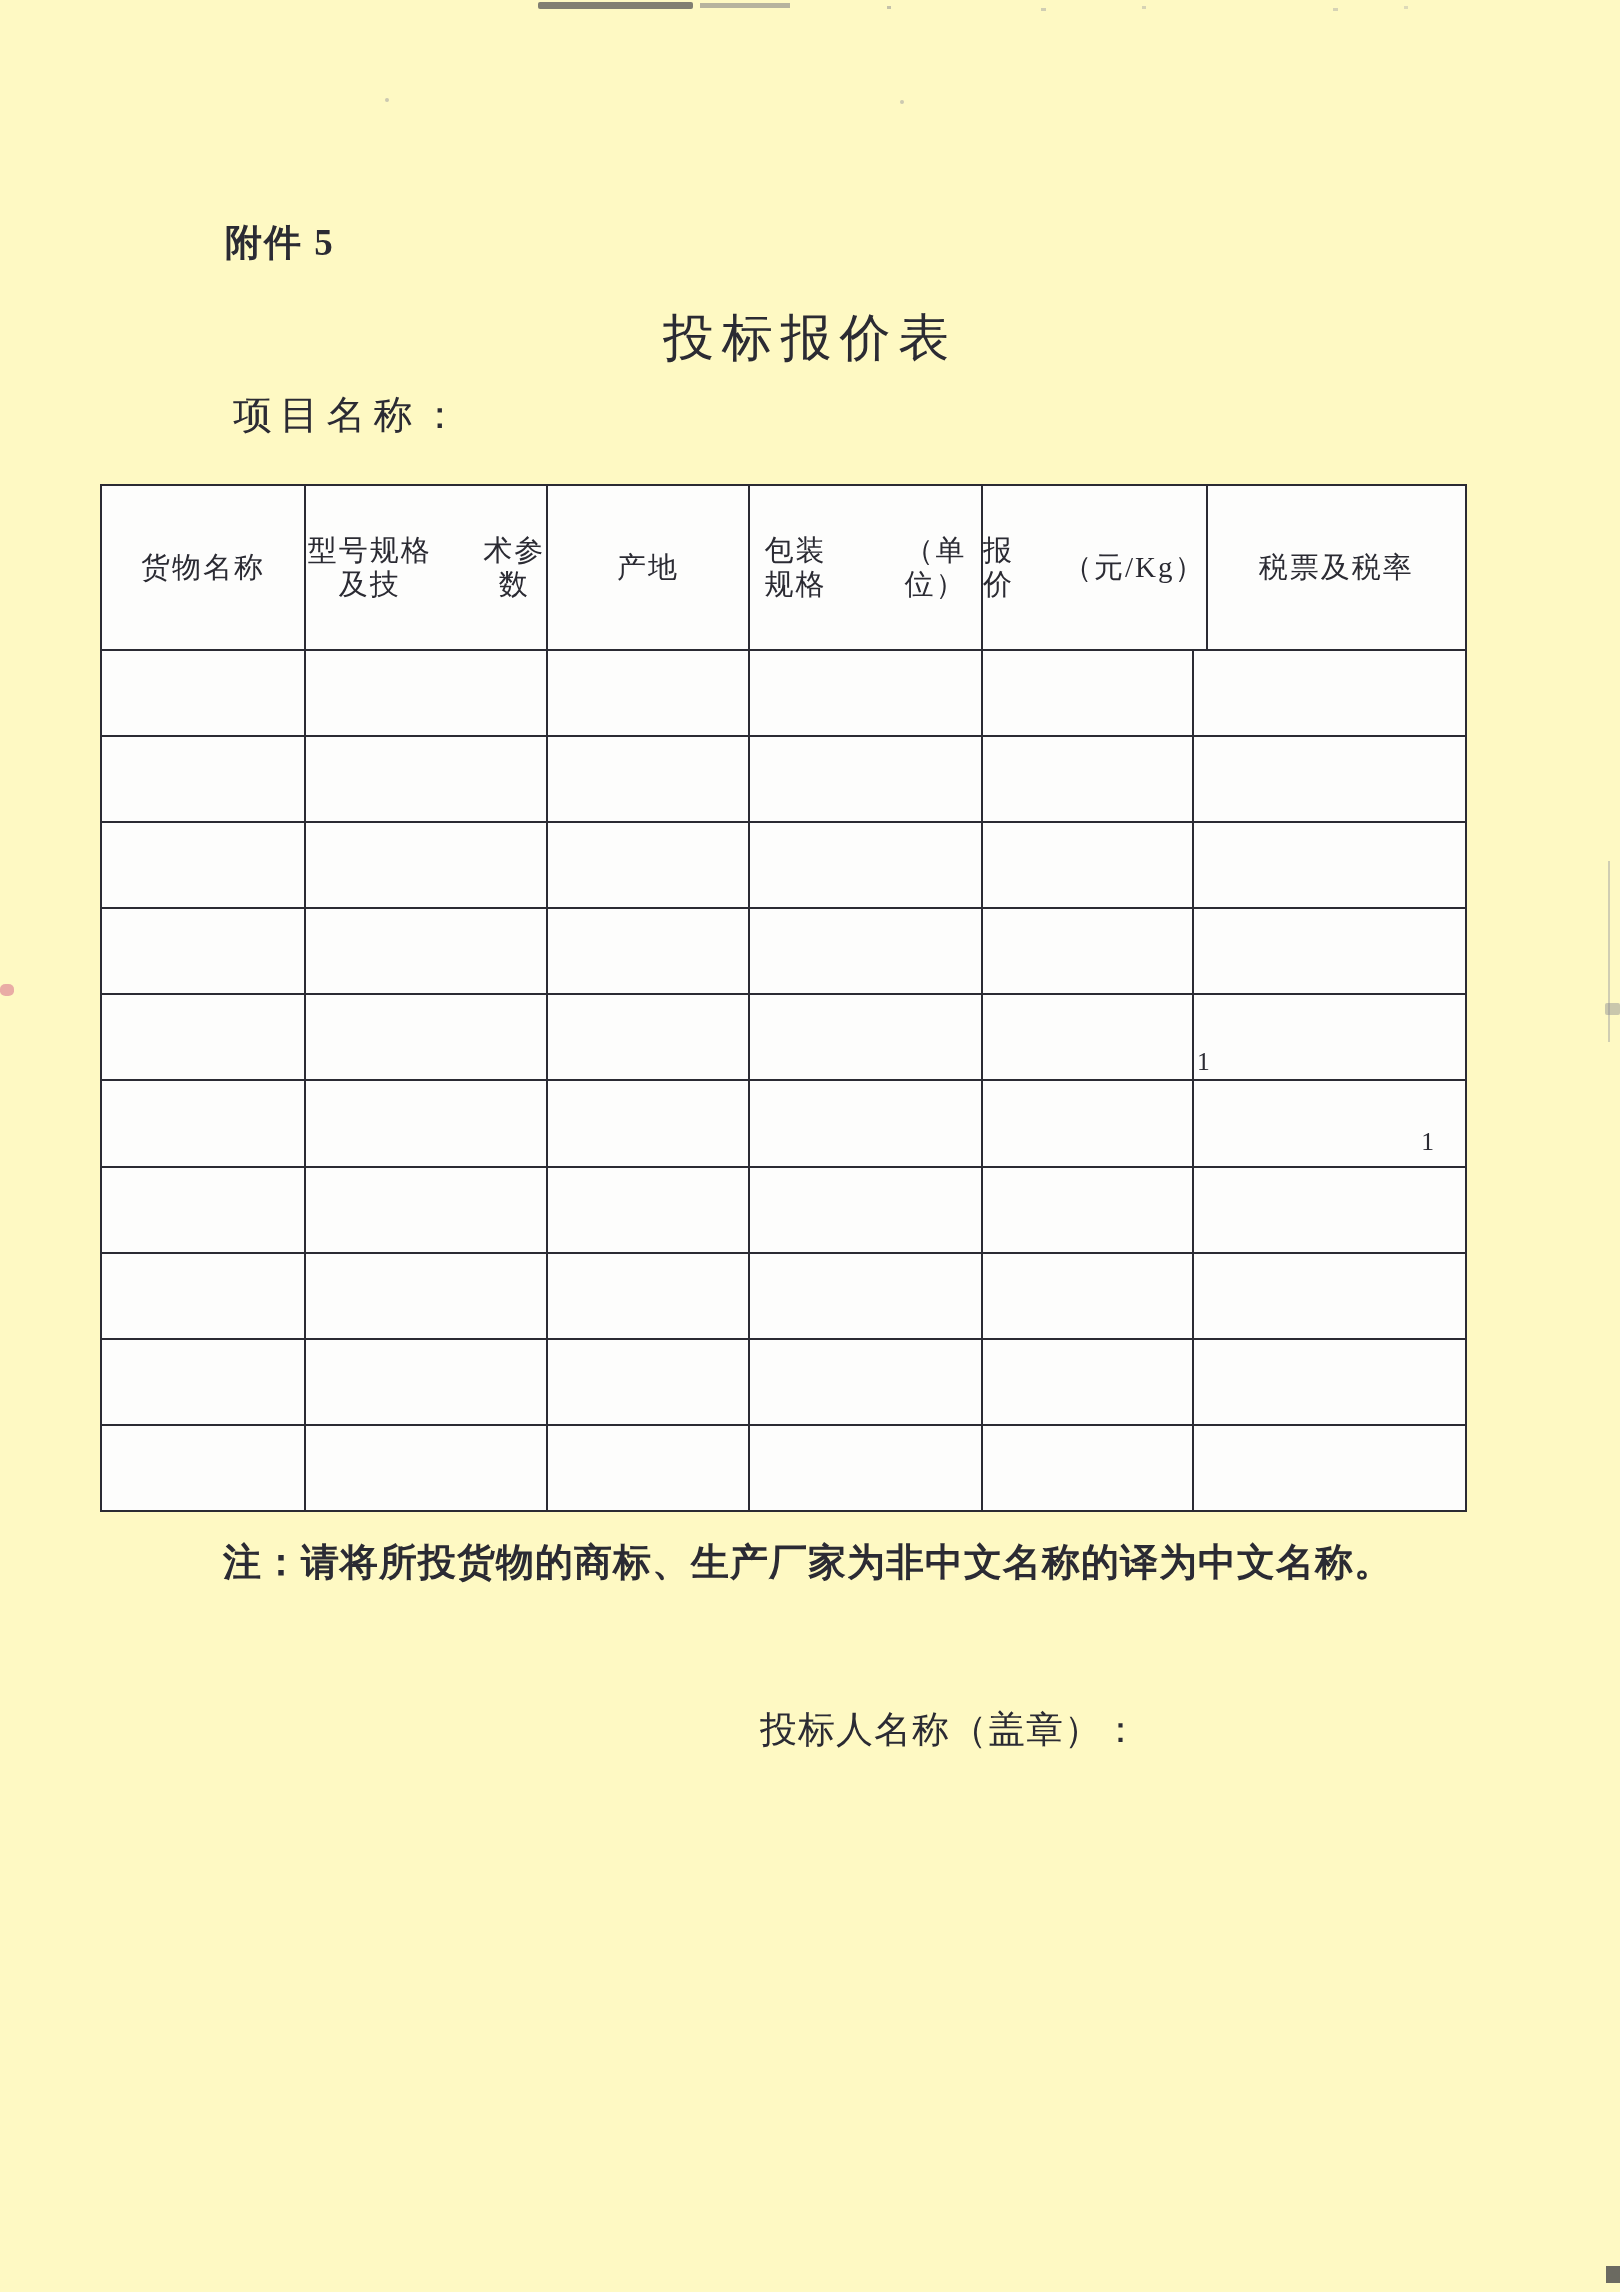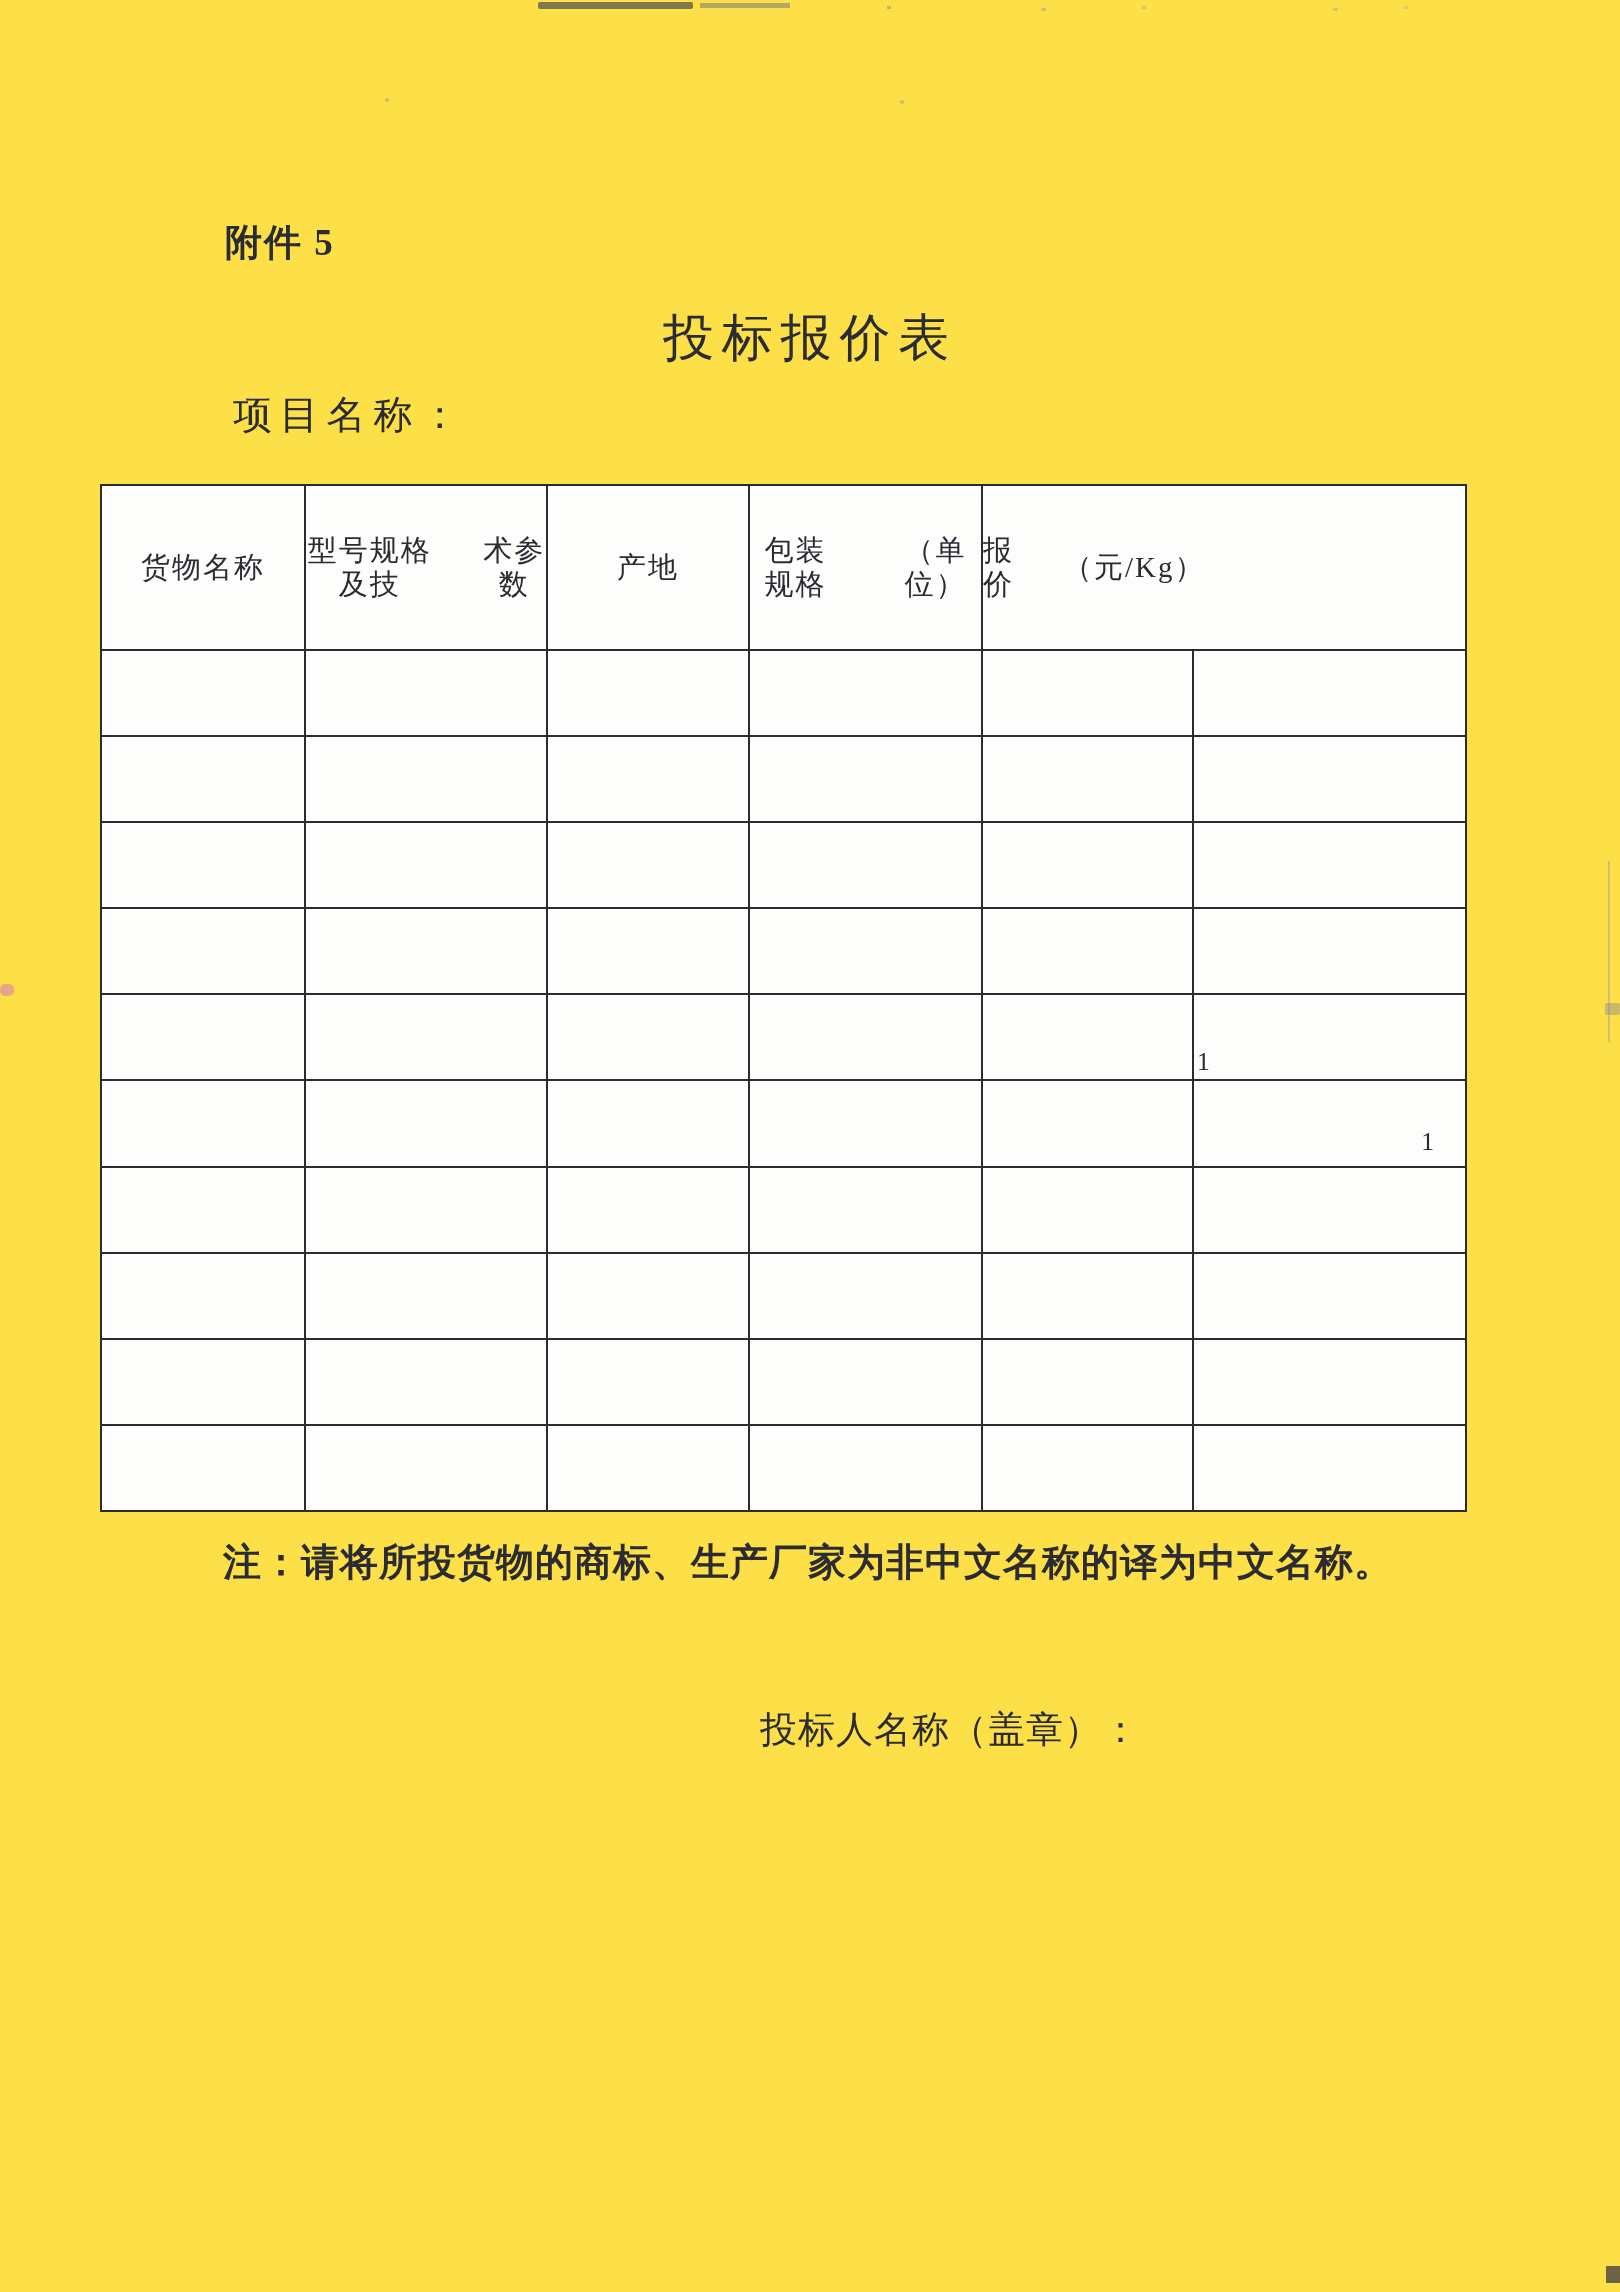--- a/index.html
+++ b/index.html
@@ -1,20 +1,20 @@
 <!DOCTYPE html>
 <html><head>
 <meta charset="utf-8">
 <style>
   html,body{margin:0;padding:0;background:#e8e8e8;}
   .page{
     position:relative;
     width:1620px;height:2293px;
     margin:0 auto;
-    background:#fde047;
+    background:#fef9c3;
     font-family:"Liberation Serif","DejaVu Serif",serif;
     color:#2b2b33;
     overflow:hidden;
   }
   .attachment-label{
     position:absolute;left:225px;top:218px;
     font-size:37px;font-weight:bold;letter-spacing:2px;
   }
   .doc-title{
     position:absolute;left:0;right:0;top:304px;
@@ -128,20 +128,23 @@
           <div>产地</div>
         </div>
         <div class="cell hcell">
           <div>包装规格</div>
           <div>（单位）</div>
         </div>
         <div class="cell hcell">
           <div>报价</div>
           <div>（元/Kg）</div>
         </div>
+        <div class="cell hcell">
+          <div>税票及税率</div>
+        </div>
       </div>
 
   <div class="trow">
         <div class="cell"></div>
         <div class="cell"></div>
         <div class="cell"></div>
         <div class="cell"></div>
         <div class="cell"></div>
         <div class="cell"></div>
       </div>

